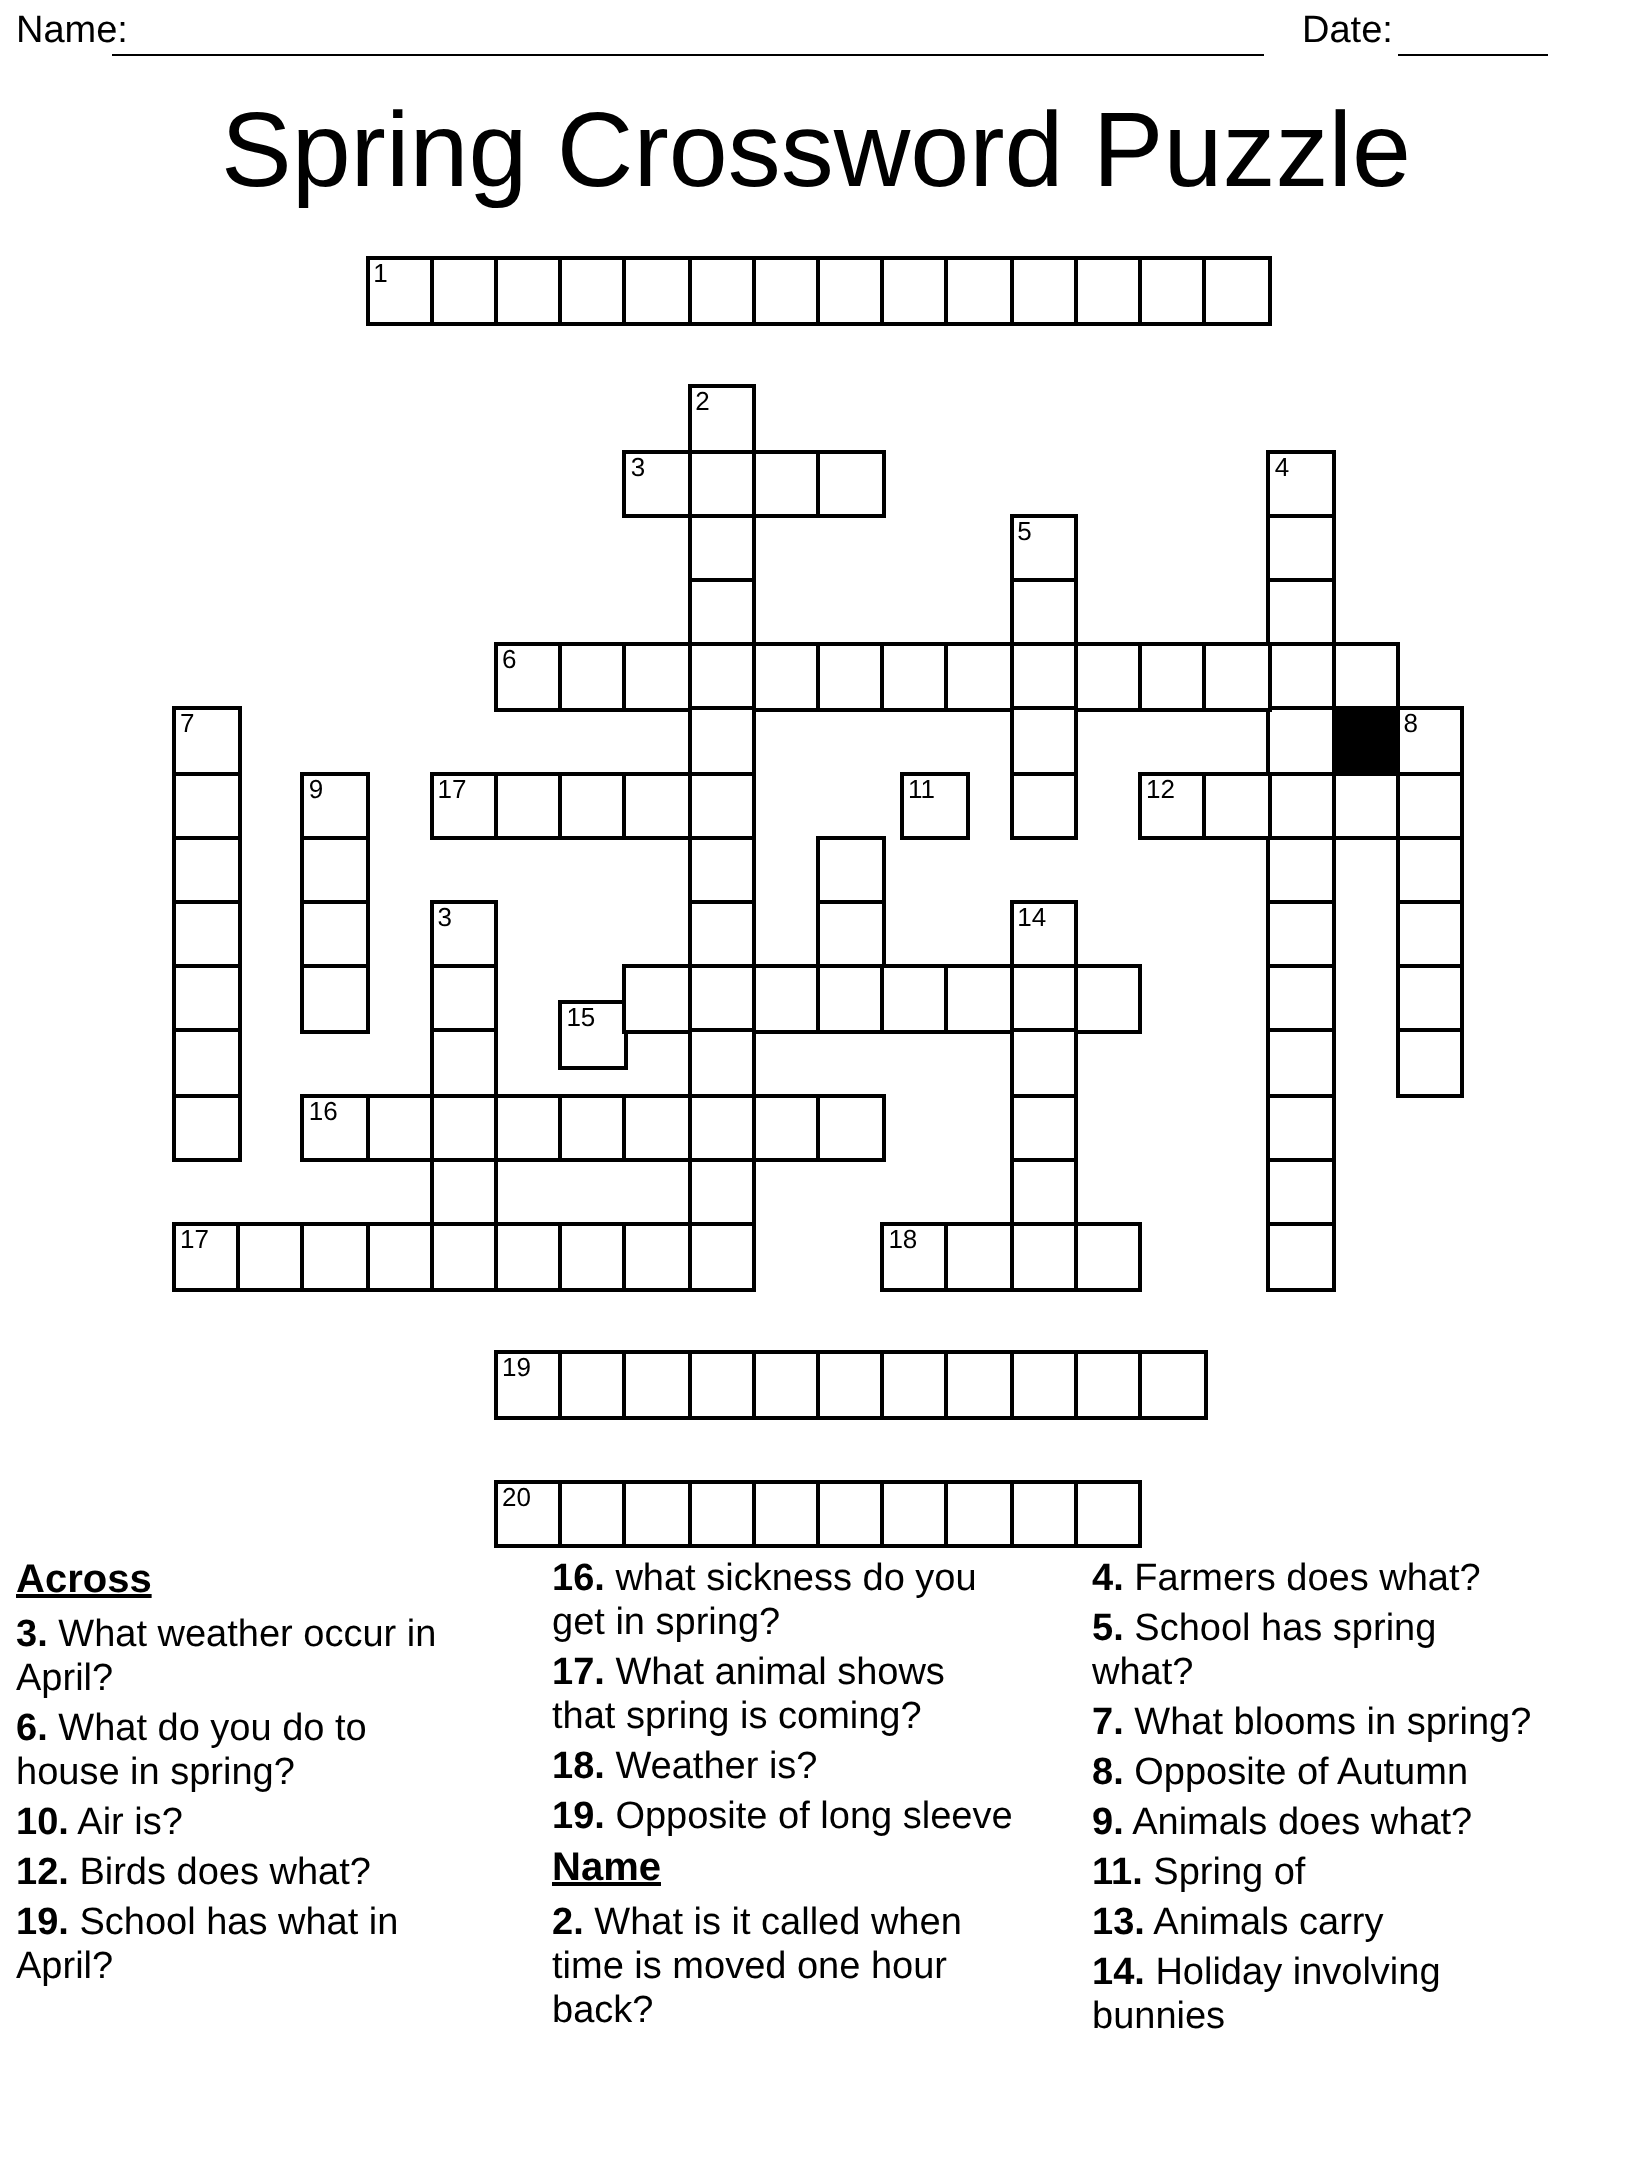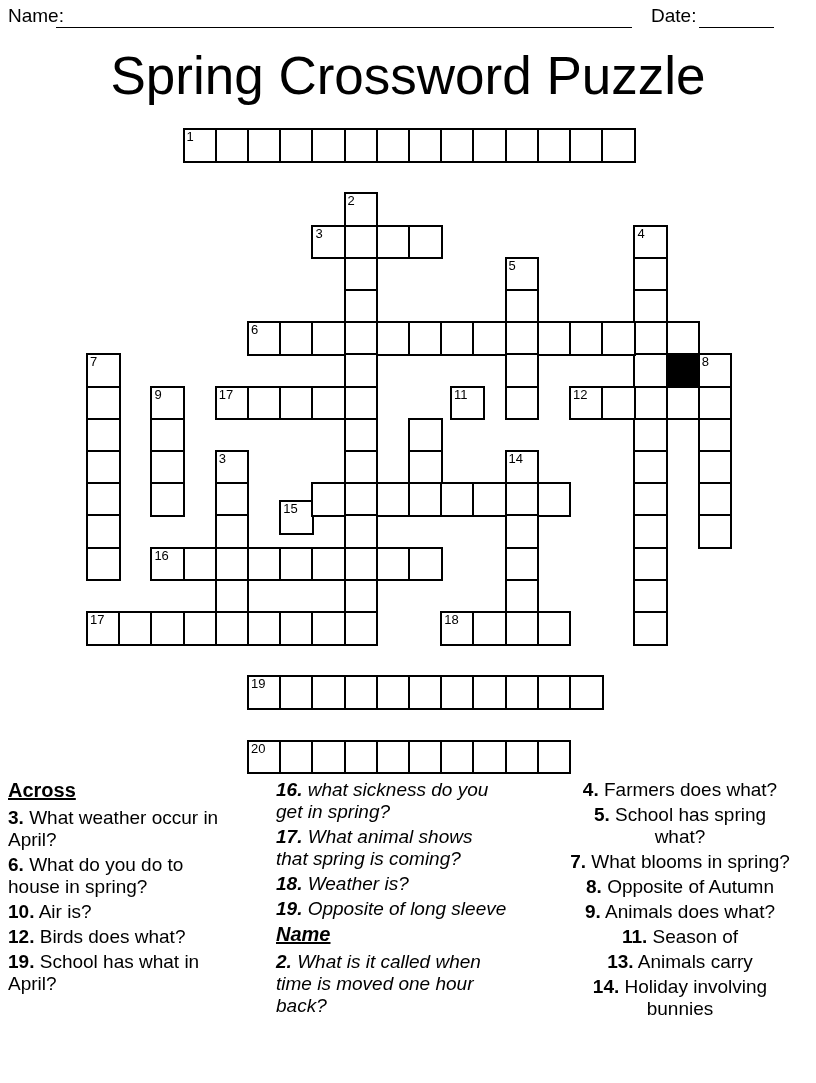--- a/index.html
+++ b/index.html
@@ -28,22 +28,22 @@
     border:2.5px solid #000; box-sizing:border-box; background:#fff;
   }
   .cell.black { background:#000; }
   .cellnum {
     position:absolute; top:0px; left:2px;
     font-size:13px; line-height:14px;
   }
   
   .clue-col { position:absolute; top:779px; }
   #cluecol1 { left:8px;   width:264px; }
-  #cluecol2 { left:276px; width:266px;font-style:italic; }
-  #cluecol3 { left:546px; width:268px;text-align:center; }
+  #cluecol2 { left:276px; width:266px; }
+  #cluecol3 { left:546px; width:268px; }
   .cheading {
     font-size:20px; line-height:23px; font-weight:bold;
     text-decoration:underline; text-decoration-thickness:2px;
     margin:0 0 5px 0;
   }
   .clue { font-size:19px; line-height:22px; margin:0 0 3px 0; }
   .cnum { font-weight:bold; }
   .ctext { white-space:pre-line; }
 </style>
 </head>
@@ -267,17 +267,17 @@
 time is moved one hour
 back?</span></p>
   </div>
 <div id="cluecol3" class="clue-col">
     <p class="clue"><b class="cnum">4.</b> <span class="ctext">Farmers does what?</span></p>
     <p class="clue"><b class="cnum">5.</b> <span class="ctext">School has spring
 what?</span></p>
     <p class="clue"><b class="cnum">7.</b> <span class="ctext">What blooms in spring?</span></p>
     <p class="clue"><b class="cnum">8.</b> <span class="ctext">Opposite of Autumn</span></p>
     <p class="clue"><b class="cnum">9.</b> <span class="ctext">Animals does what?</span></p>
-    <p class="clue"><b class="cnum">11.</b> <span class="ctext">Season of</span></p>
+    <p class="clue"><b class="cnum">11.</b> <span class="ctext">Spring of</span></p>
     <p class="clue"><b class="cnum">13.</b> <span class="ctext">Animals carry</span></p>
     <p class="clue"><b class="cnum">14.</b> <span class="ctext">Holiday involving
 bunnies</span></p>
   </div>
 
 </body></html>

